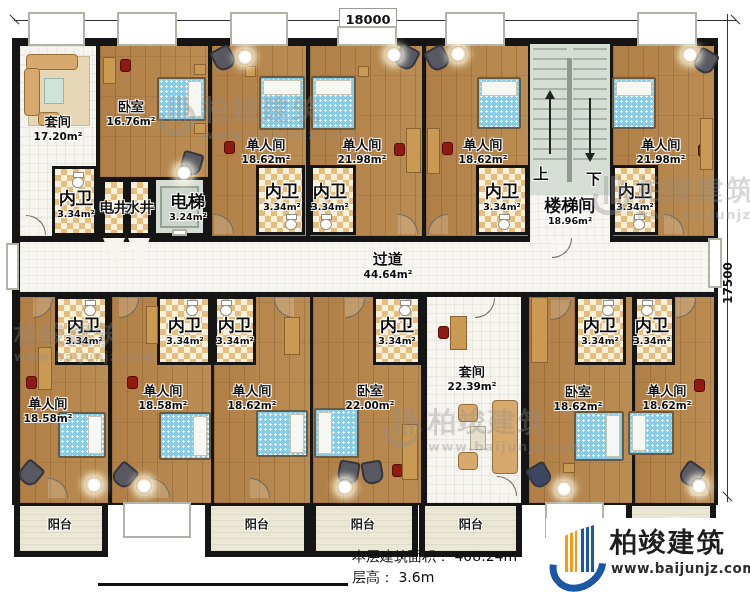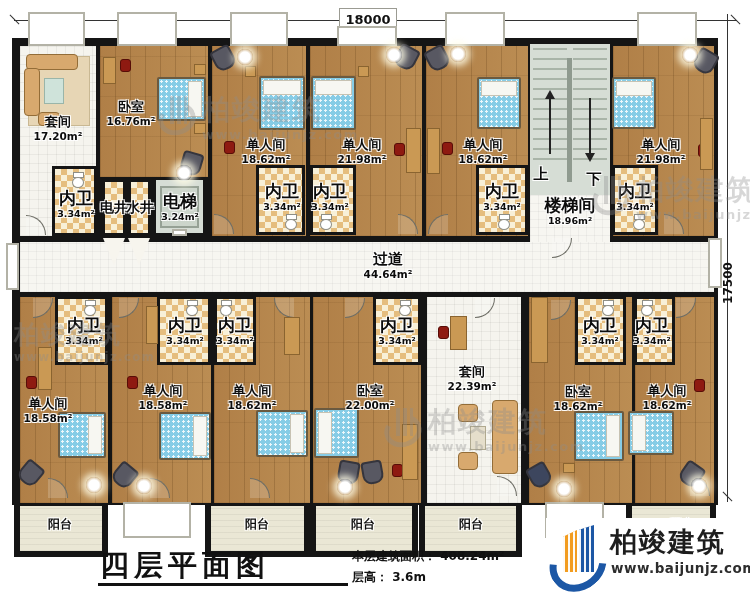--- a/index.html
+++ b/index.html
@@ -72,21 +72,21 @@
   .bic .t1{position:absolute;left:15px;top:8px;width:14px;height:42px;
            background:repeating-linear-gradient(90deg,rgba(255,255,255,.95) 0 2px,rgba(0,0,0,0) 2px 5px),#f29c1f;
            clip-path:polygon(0 16%,100% 0,100% 100%,0 100%)}
   .bic .t2{position:absolute;left:31px;top:3px;width:15px;height:47px;
            background:repeating-linear-gradient(90deg,rgba(255,255,255,.95) 0 2px,rgba(0,0,0,0) 2px 5px),#1c57a5;
            clip-path:polygon(0 10%,100% 0,100% 100%,0 100%)}
   .brandtx{font-size:27px;font-weight:900;color:#1d1d1d;letter-spacing:2px;line-height:1.05}
   .brandu{font-size:13.5px;font-weight:800;color:#2d2d2d;letter-spacing:.5px}
   .ttl{font-size:29px;font-weight:700;letter-spacing:5px}
   .scl{font-size:24px;font-weight:700}
-  .tinfo{font-size:12px;font-weight:700}
+  .tinfo{font-size:14px;font-weight:400}
 </style>
 </head>
 <body>
 
 <div class="plan">
 
   <div class="a dimh" style="left:14px;top:20px;width:723px"></div>
   <div class="a tick" style="left:8px;top:19px"></div>
   <div class="a tick" style="left:729px;top:19px"></div>
   <div class="a dimbox" style="left:339px;top:8px;width:58px;height:24px">18000</div>
@@ -315,21 +315,21 @@
       <span class="ar">18.62m²</span>
     </div>
   <div class="a lbl" style="left:661px;top:151px">
     <span class="nm">单人间</span>
       <span class="ar">21.98m²</span>
     </div>
   <div class="a lbl sm" style="left:570px;top:211px">
     <span class="nm">楼梯间</span>
       <span class="ar">18.96m²</span>
     </div>
-  <div class="a lbl sm" style="left:180px;top:207px">
+  <div class="a lbl sm" style="left:188px;top:207px">
     <span class="nm">电梯</span>
       <span class="ar">3.24m²</span>
     </div>
   <div class="a lbl xs" style="left:114px;top:207px">
     <span class="nm">电井</span>
     </div>
   <div class="a lbl xs" style="left:140px;top:207px">
     <span class="nm">水井</span>
     </div>
   <div class="a lbl" style="left:388px;top:266px">
@@ -431,21 +431,20 @@
   <div class="a wm" style="left:14px;top:322px;transform:scale(.9);transform-origin:0 0">
     <span><span class="wmtx">柏竣建筑</span><br>
     <span class="wmu">www.baijunjz.com</span></span>
     </div>
   <div class="a wm" style="left:384px;top:408px">
     <span class="wmic"></span>
     <span><span class="wmtx">柏竣建筑</span><br>
     <span class="wmu">www.baijunjz.com</span></span>
     </div>
 
-  <div class="a ttl" style="left:100px;top:546px">四层平面图</div>
   <div class="a" style="left:98px;top:583px;width:250px;height:3px;background:#111"></div>
   <div class="a tinfo" style="left:352px;top:548px">
     <span>本层建筑面积：</span>
     <span>408.24m²</span></div>
   <div class="a tinfo" style="left:352px;top:569px">
     <span>层高：</span>
     <span>3.6m</span></div>
 
   <div class="a" style="left:546px;top:518px;width:204px;height:70px;background:#fff">
     <span class="a bic" style="left:2px;top:4px">

